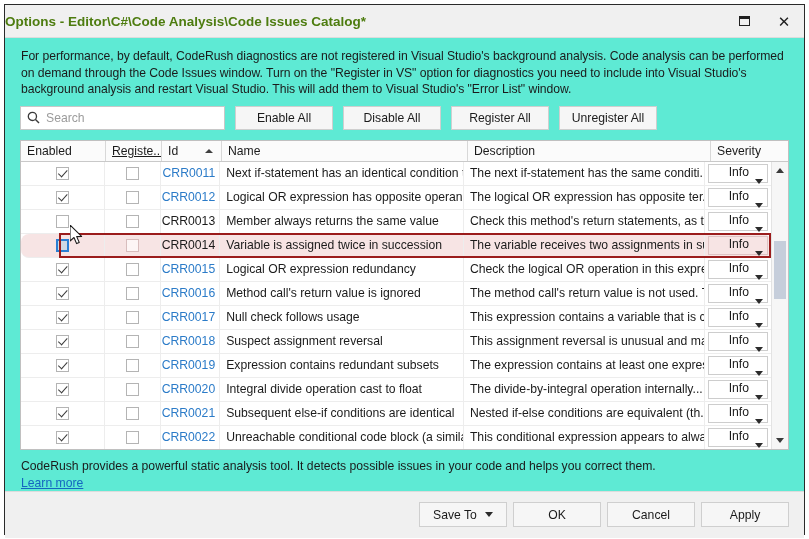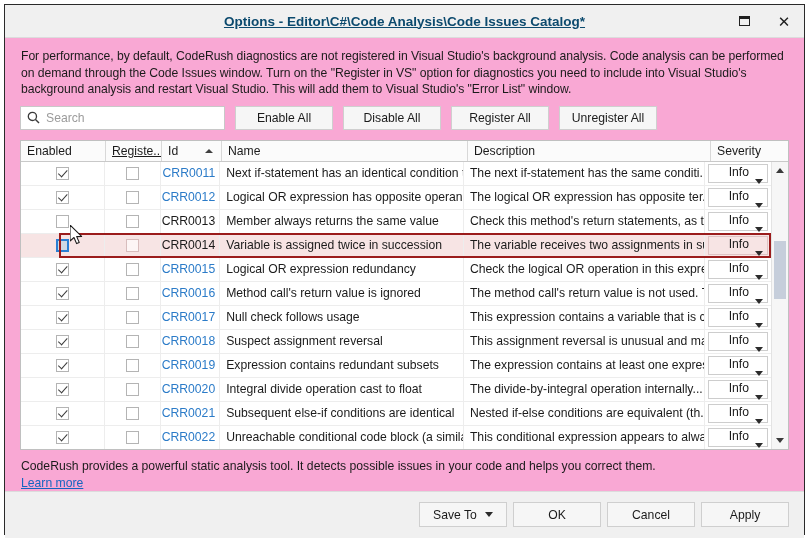--- a/index.html
+++ b/index.html
@@ -22,26 +22,25 @@
   #titlebar {
     height: 32px;
     background: #f0f0f0;
     display: flex; align-items: center;
     position: relative;
     flex: 0 0 auto;
   }
   #title-text {
     position: absolute;
     left: 0; right: 0;
-    text-align: center;
+    text-align: left;
     font-size: 13.5px;
     font-weight: bold;
-    color: #0c4a6e;
+    color: #4d7c0f;
     pointer-events: none;
-    text-decoration: underline;
   }
   .wbtn {
     width: 40px; height: 31px;
     display: flex; align-items: center; justify-content: center;
     position: relative; z-index: 2;
   }
   #win-controls {
     margin-left: auto;
     display: flex;
     position: relative; z-index: 2;
@@ -50,21 +49,21 @@
     width: 11px; height: 10px;
     border: 1.5px solid #202020;
     border-top-width: 3px;
   }
   .close-glyph {
     font-size: 15px; color: #202020; line-height: 1;
     font-family: "Liberation Sans", sans-serif;
   }
   
   #content {
-    background: #f9a8d4;
+    background: #5eead4;
     flex: 1 1 auto;
     display: flex; flex-direction: column;
     padding: 0 15px;
     border-top: 1px solid #dcdcdc;
   }
   #intro {
     font-size: 12.2px;
     color: #1b1b1b;
     line-height: 16.6px;
     padding: 10px 2px 8px 1px;
@@ -150,21 +149,21 @@
     display: flex; flex-direction: column;
     overflow: hidden;
   }
   .row {
     display: flex;
     height: 24px;
     flex: 0 0 auto;
     border-bottom: 1px solid #ededed;
     position: relative;
   }
-  .row.selected { background: #f7e4e4; }
+  .row.selected { background: #f7e4e4; border-radius: 8px; }
   .row.selected::after {
     content: "";
     position: absolute;
     left: 38px; right: 0px; top: -1px; bottom: -1px;
     border: 2px solid #9b1c1c;
     pointer-events: none;
   }
   .cell {
     display: flex; align-items: center;
     overflow: hidden; white-space: nowrap;

